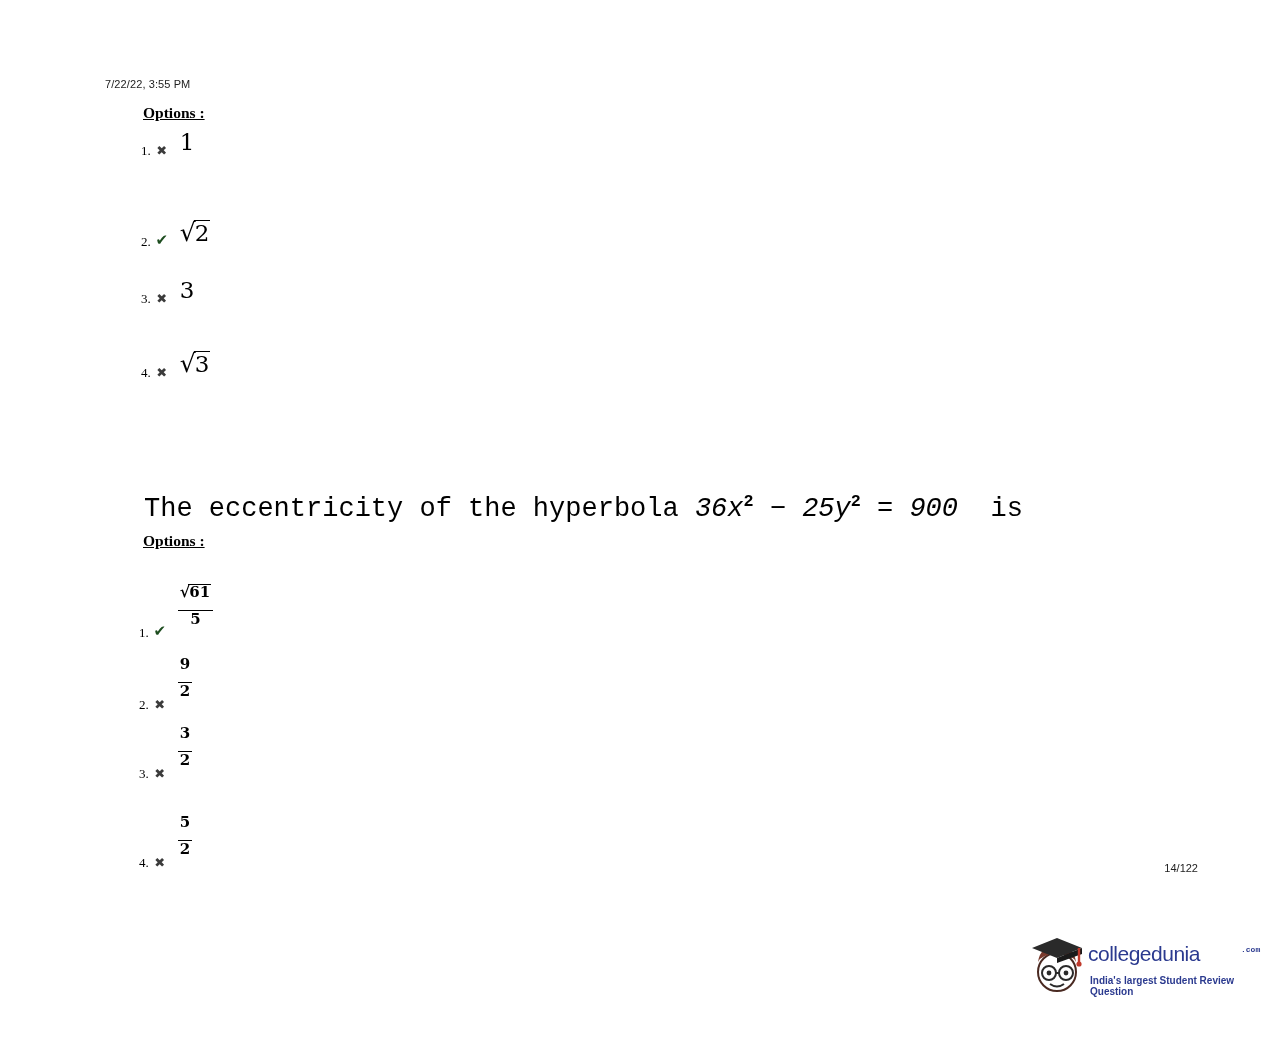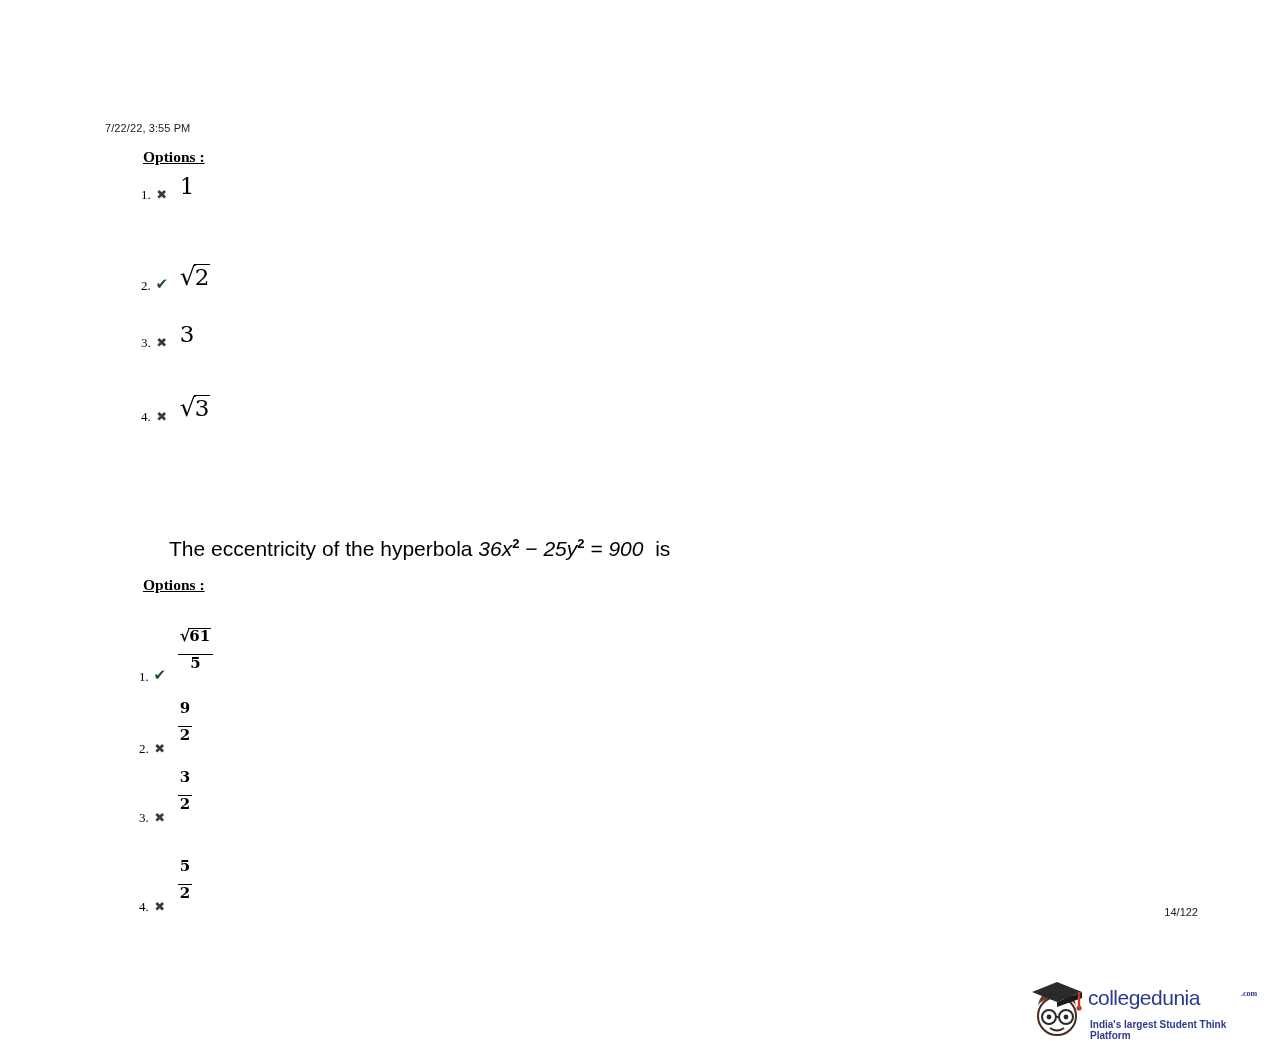--- a/index.html
+++ b/index.html
@@ -12,21 +12,20 @@
     height: 1046px;
     position: relative;
     font-family: "Liberation Serif", serif;
     color: #000000;
     overflow: hidden;
   }
   .page {
     position: relative;
     width: 1284px;
     height: 832px;
-    margin-top: 44px;
   }
   .timestamp {
     position: absolute;
     left: 105px;
     top: 78px;
     font-family: "Liberation Sans", sans-serif;
     font-size: 11px;
     color: #222;
     letter-spacing: 0.1px;
   }
@@ -131,24 +130,24 @@
     top: 437px;
     width: 1020px;
     font-family: "Liberation Serif", serif;
     font-weight: bold;
     font-size: 15px;
     line-height: 1.38;
   }
 
   .question-text {
     position: absolute;
-    left: 169px;
+    left: 144px;
     top: 492px;
-    font-family: Liberation Sans, sans-serif;
-    font-size: 21px;
+    font-family: Liberation Mono, monospace;
+    font-size: 27px;
     line-height: 1.25;
     white-space: nowrap;
   }
   .question-text .mathitalic {
     font-style: italic;
   }
   .question-text sup {
     font-size: 0.62em;
     vertical-align: super;
     font-style: normal;
@@ -170,21 +169,21 @@
     font-family: "Liberation Sans", sans-serif;
     font-size: 21px;
     font-weight: normal;
     color: #2b3a8f;
     letter-spacing: -0.5px;
   }
   .logo-tld {
     position: absolute;
     left: 213px;
     top: 16px;
-    font-family: Liberation Serif, serif;
+    font-family: Liberation Mono, monospace;
     font-size: 8px;
     font-weight: bold;
     color: #2b3a8f;
     line-height: 1;
   }
   .logo-tag {
     position: absolute;
     left: 62px;
     top: 45px;
     font-family: "Liberation Sans", sans-serif;
@@ -304,16 +303,16 @@
       <circle cx="51" cy="32" r="2.6" fill="#c0392b"></circle>
       <circle cx="21" cy="41" r="7" fill="#ffffff" stroke="#2a2a2a" stroke-width="2"></circle>
       <circle cx="38" cy="41" r="7" fill="#ffffff" stroke="#2a2a2a" stroke-width="2"></circle>
       <line x1="28" y1="41" x2="31" y2="41" stroke="#2a2a2a" stroke-width="2"></line>
       <circle cx="21" cy="41" r="2.4" fill="#2a2a2a"></circle>
       <circle cx="38" cy="41" r="2.4" fill="#2a2a2a"></circle>
       <path d="M22 52 Q29 57 36 52" stroke="#2a2a2a" stroke-width="2" fill="none"></path>
     </svg>
     <div class="logo-word">collegedunia</div>
     <div class="logo-tld">.com</div>
-    <div class="logo-tag">India's largest Student Think Platform</div>
+    <div class="logo-tag">India's largest Student Review Question</div>
   </div>
 
 </div>
 
 </body></html>

